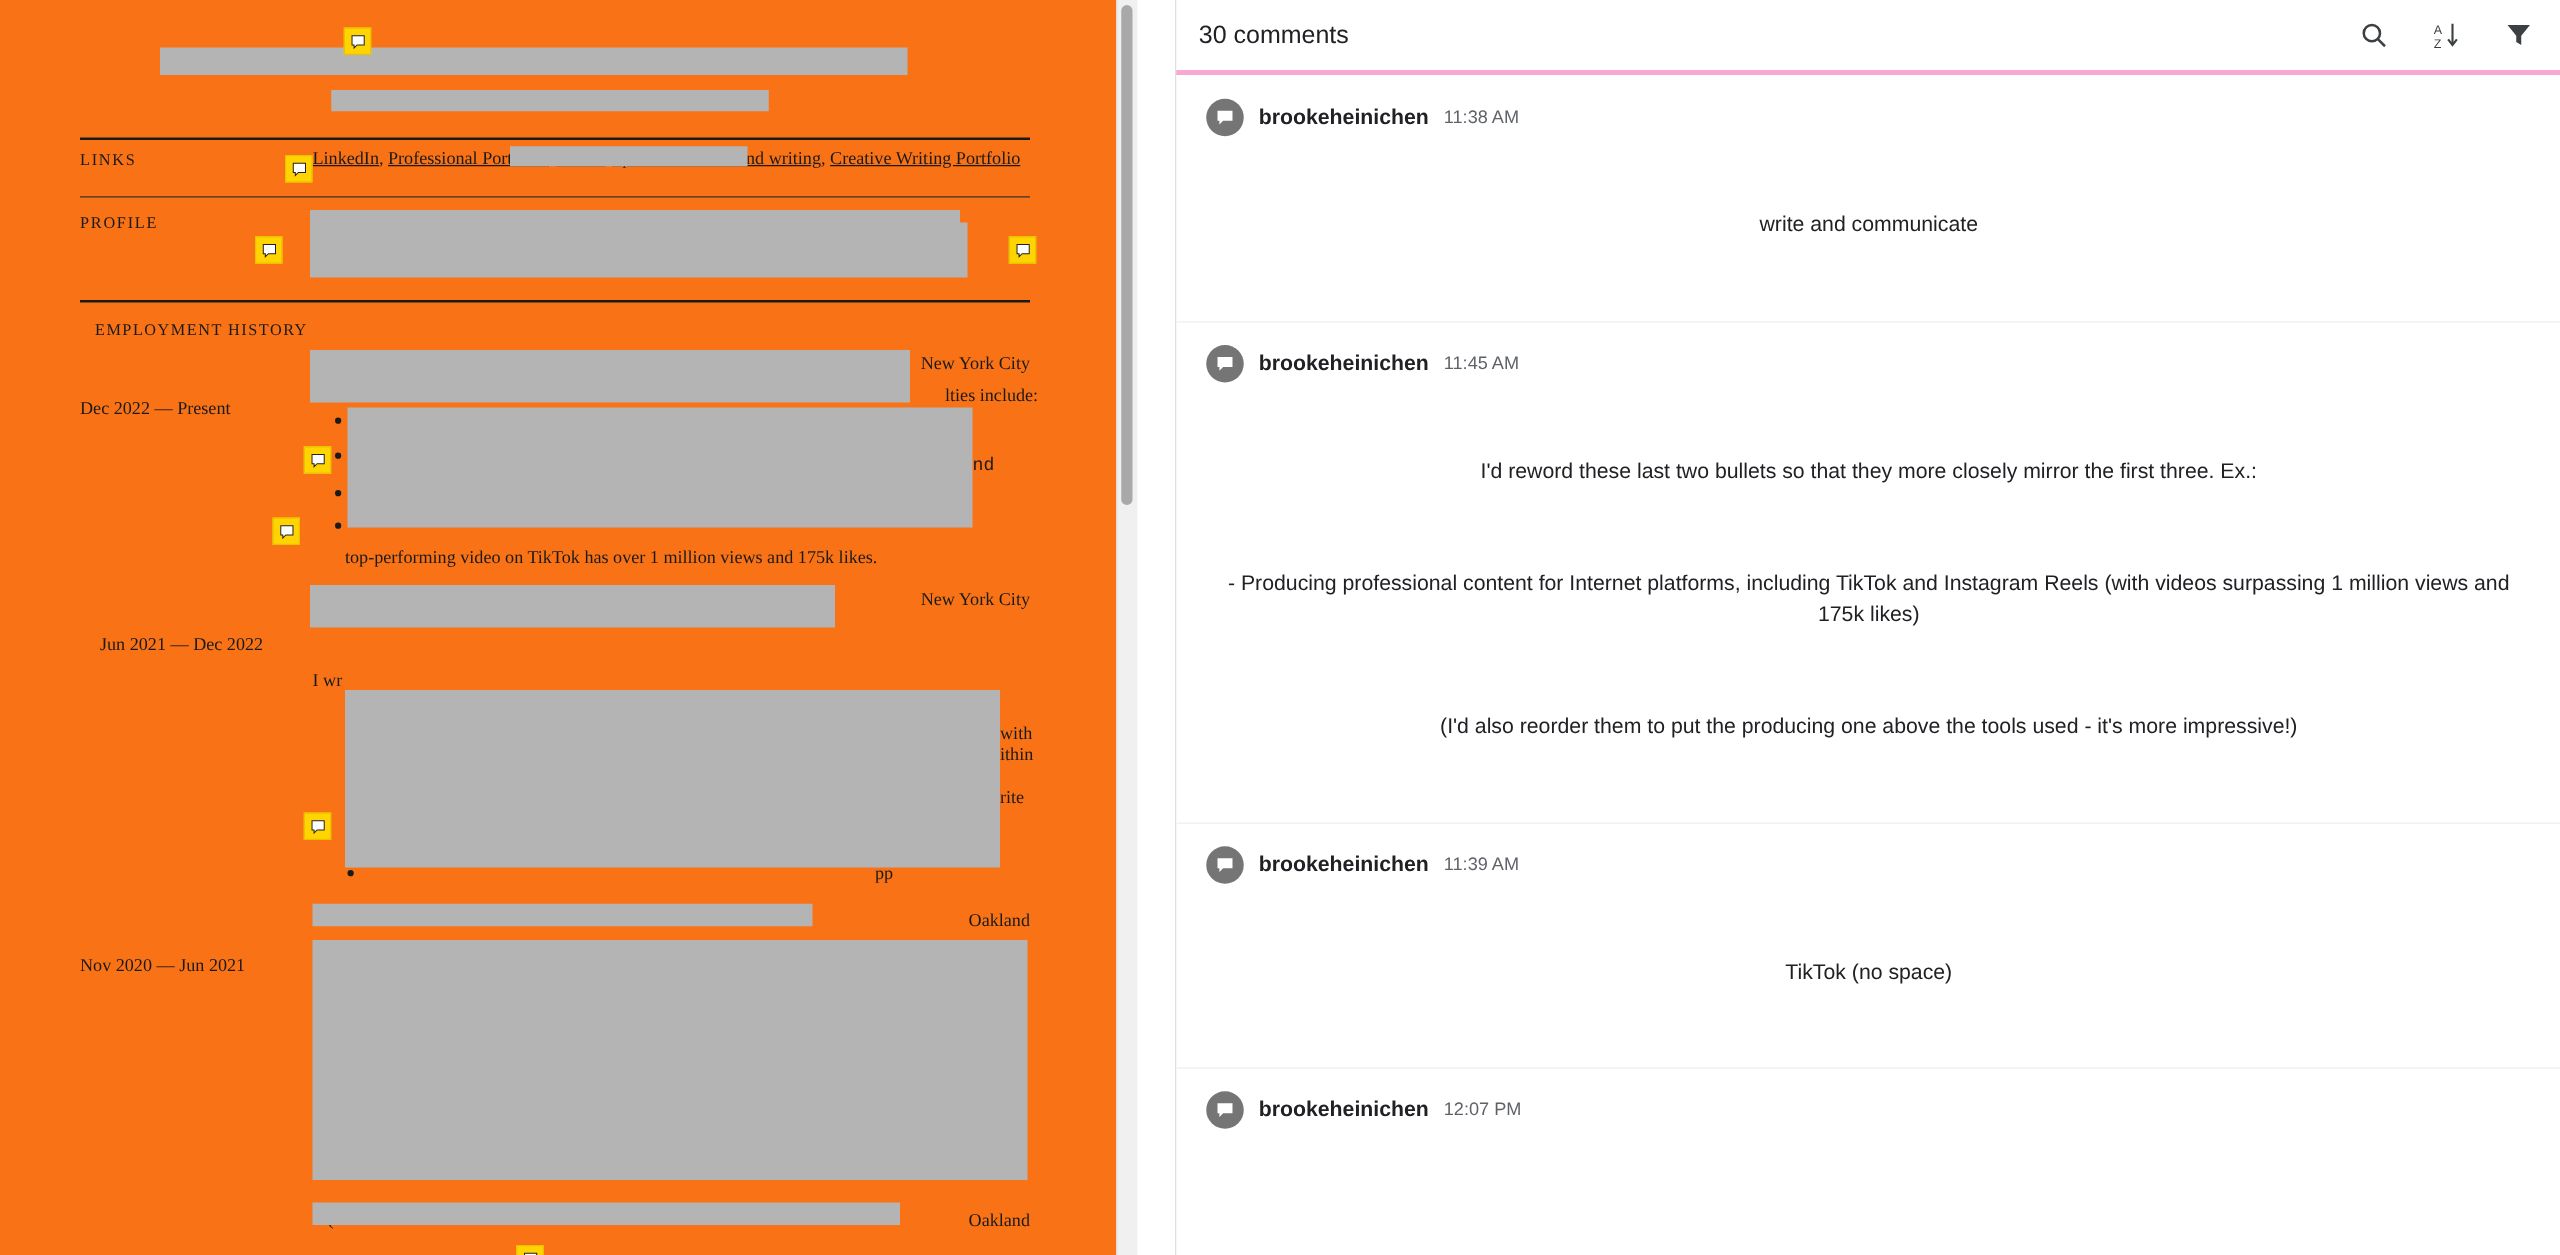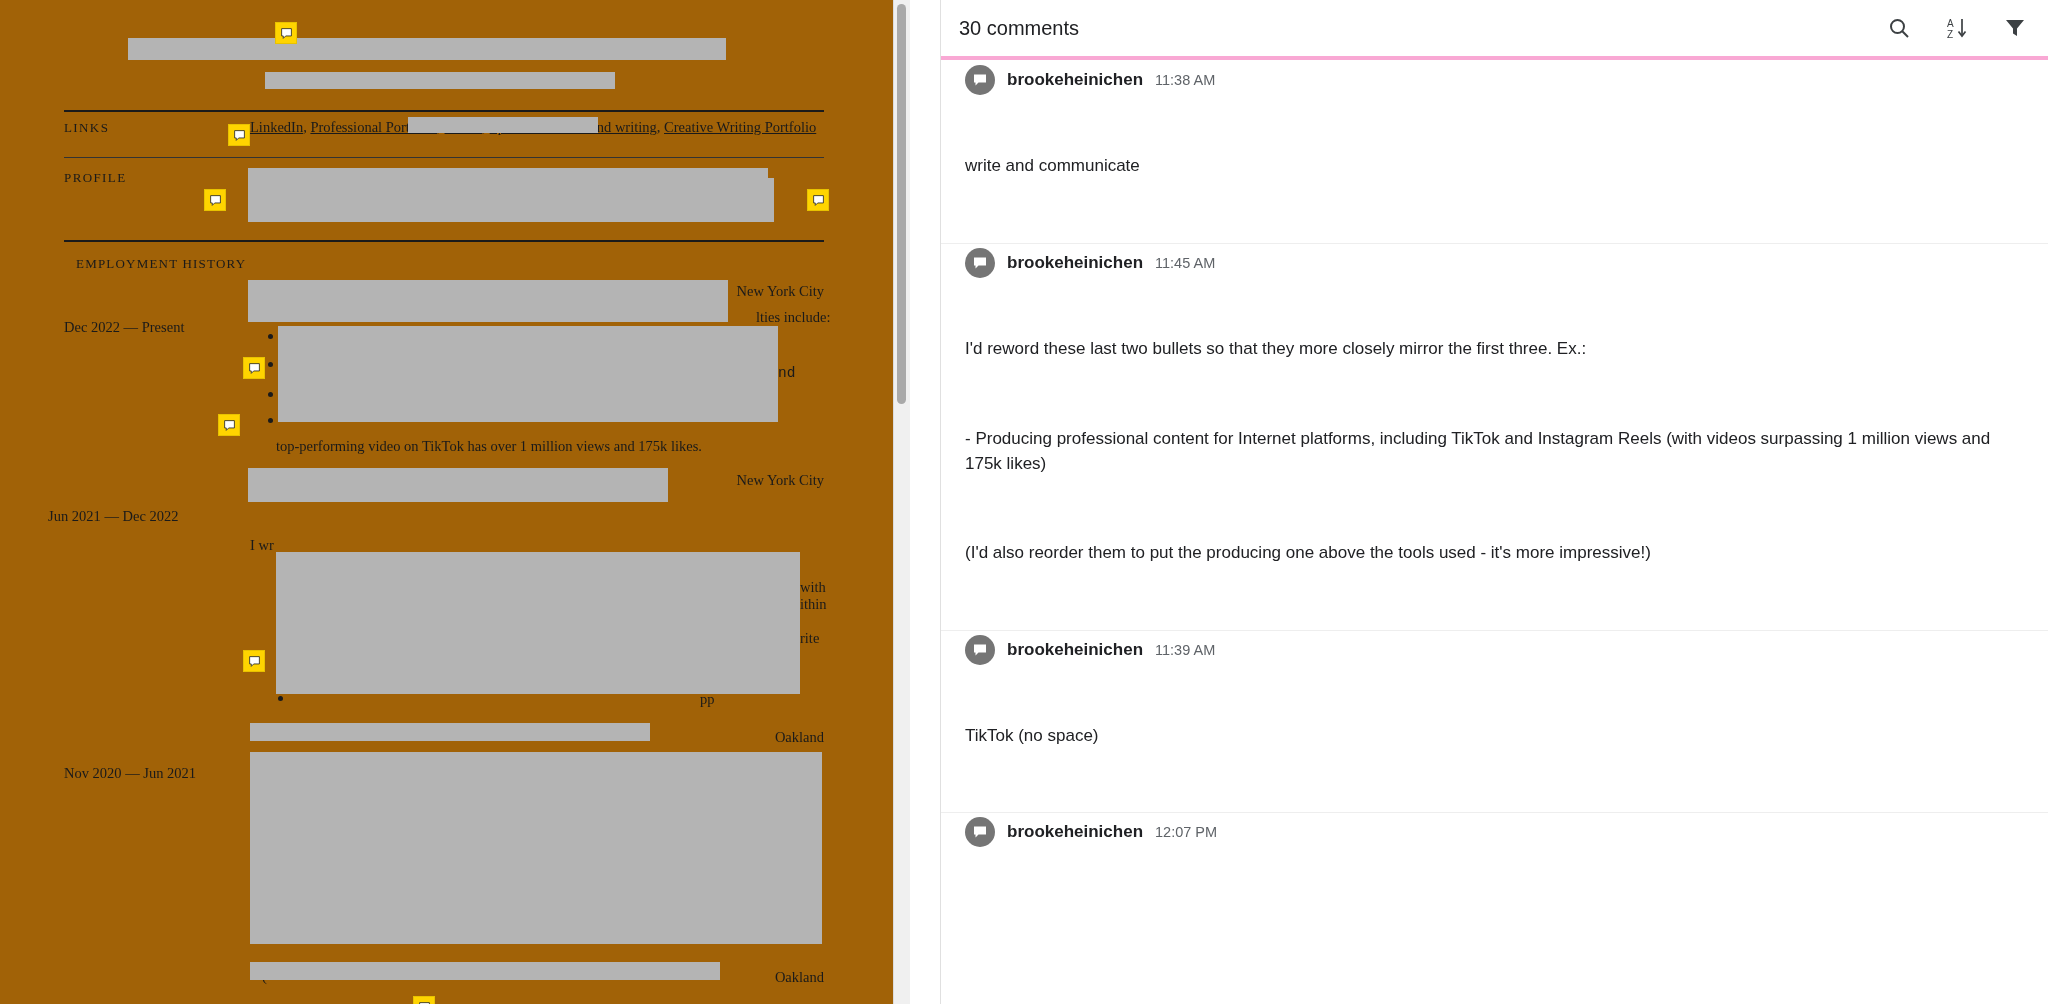--- a/index.html
+++ b/index.html
@@ -17,21 +17,21 @@
     height: 1004px;
     background: #ffffff;
   }
 
   
   #doc-pane {
     position: absolute;
     left: 0; top: 0;
     width: 893px;
     height: 1004px;
-    background: #a16207;
+    background: #f97316;
     overflow: hidden;
   }
   .doc-page {
     position: absolute;
     left: 0; top: 0;
     width: 893px;
     height: 1004px;
     color: #1a1a1a;
   }
 
@@ -185,23 +185,24 @@
   }
 
   #comments-list {
     position: absolute;
     top: 61px; left: 0;
     width: 1108px;
     height: 943px;
     overflow: hidden;
   }
   .comment {
-    padding: 4px 24px 14px 24px;
+    padding: 18px 24px 14px 24px;
     border-bottom: 1px solid #eeeeee;
     box-sizing: border-box;
+    text-align: center;
   }
   .comment:last-child { border-bottom: none; }
   .c-head {
     display: flex;
     align-items: center;
     gap: 12px;
     margin-bottom: 8px;
   }
   .avatar {
     width: 30px; height: 30px;
@@ -262,21 +263,21 @@
       <div class="redact" style="left:248px; top:280px; width:480px; height:42px;"></div>
       <div class="body-text" style="left:756px; top:308px;">lties include:</div>
       <div class="bullet-dot" style="left:268px; top:334px;"></div>
       <div class="bullet-dot" style="left:268px; top:362px;"></div>
       <div class="bullet-dot" style="left:268px; top:392px;"></div>
       <div class="bullet-dot" style="left:268px; top:418px;"></div>
       <div class="redact" style="left:278px; top:326px; width:500px; height:96px;"></div>
       <div class="body-text" style="left:778px; top:364px;font-family:Liberation Mono, monospace;">nd</div>
       <div class="body-text" style="left:276px; top:437px;">top-performing video on TikTok has over 1 million views and 175k likes.</div>
 
-      <div class="date-col" style="left:48px; top:472px;">Jun 2021 — Dec 2022</div>
+      <div class="date-col" style="left:80px; top:472px;">Jun 2021 — Dec 2022</div>
       <div class="city-col" style="left:700px; top:472px; width:124px;">New York City</div>
       <div class="redact" style="left:248px; top:468px; width:420px; height:34px;"></div>
       <div class="body-text" style="left:250px; top:536px;">I wr</div>
       <div class="bullet-dot" style="left:278px; top:562px;"></div>
       <div class="bullet-dot" style="left:278px; top:592px;"></div>
       <div class="bullet-dot" style="left:278px; top:630px;"></div>
       <div class="bullet-dot" style="left:278px; top:662px;"></div>
       <div class="bullet-dot" style="left:278px; top:696px;"></div>
       <div class="redact" style="left:276px; top:552px; width:524px; height:142px;"></div>
       <div class="body-text" style="left:800px; top:578px;">with</div>

